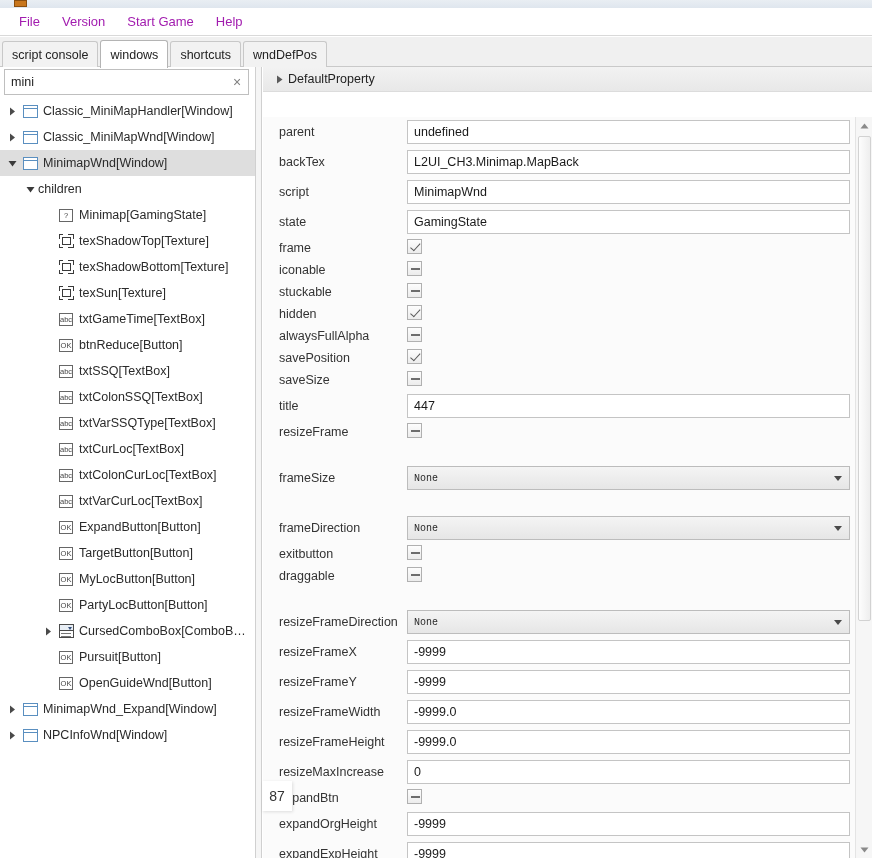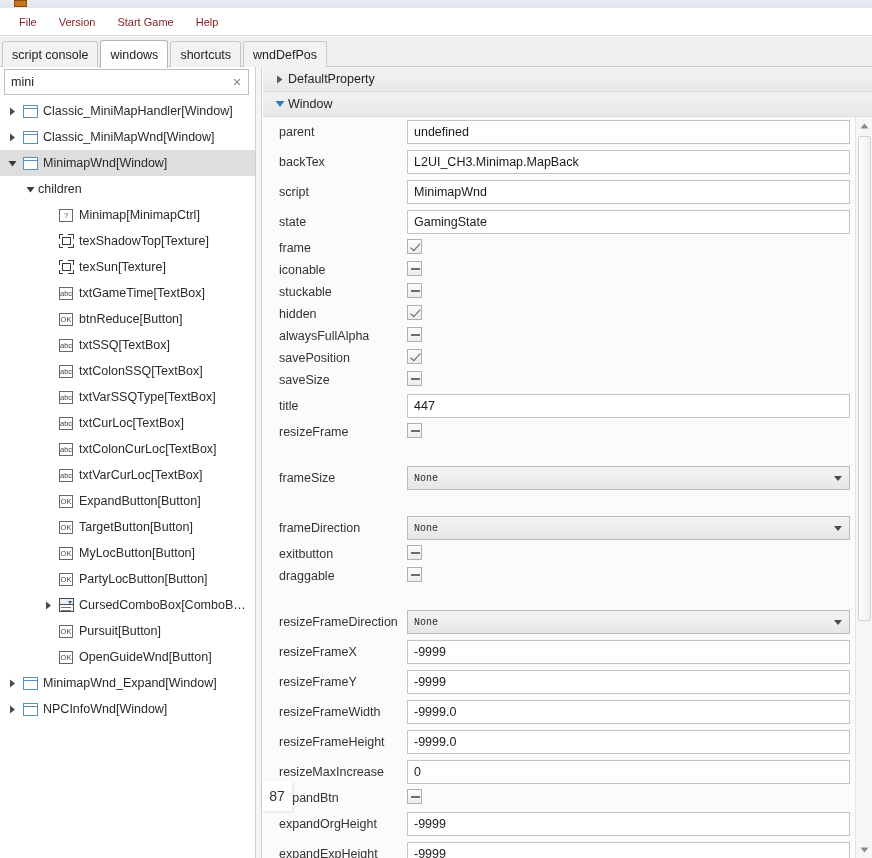--- a/index.html
+++ b/index.html
@@ -32,21 +32,21 @@
 
   
   .menubar {
     position: absolute; top: 8px; left: 0; width: 872px; height: 28px;
     background: #ffffff;
     border-bottom: 1px solid #d9d9d9;
     display: flex; align-items: center;
     padding-left: 8px;
   }
   .menuitem {
-    font-size: 11px; color: #7f1d1d; padding: 3px 11px; cursor: default;
+    font-size: 13px; color: #a21caf; padding: 3px 11px; cursor: default;
     white-space: nowrap; border-radius: 2px;
   }
 
   
   .tabbar {
     position: absolute; top: 37px; left: 0; width: 872px; height: 30px;
     background: #f0f0f0;
     display: flex; align-items: flex-end;
     padding-left: 2px;
     border-bottom: 1px solid #c9c9c9;
@@ -356,21 +356,21 @@
               <path d="M0.5 1 L8.5 1 L4.5 6.5 Z" fill="#3a3a3a"></path>
             </svg>
           </span>
           <span class="tlabel">children</span>
         </div>
         <div class="trow" style="padding-left: 40px;">
           <span class="arrow empty"></span>
           <span class="ticon">
             <span class="ic-box">?</span>
           </span>
-          <span class="tlabel">Minimap[MinimapCtrl]</span>
+          <span class="tlabel">Minimap[GamingState]</span>
         </div>
         <div class="trow" style="padding-left: 40px;">
           <span class="arrow empty"></span>
           <span class="ticon">
             <span class="ic-tex">
               <span class="outer"></span>
               <span class="inner"></span>
               <span class="nick n1"></span>
               <span class="nick n2"></span>
               <span class="nick n3"></span>
@@ -384,20 +384,34 @@
           <span class="ticon">
             <span class="ic-tex">
               <span class="outer"></span>
               <span class="inner"></span>
               <span class="nick n1"></span>
               <span class="nick n2"></span>
               <span class="nick n3"></span>
               <span class="nick n4"></span>
             </span>
           </span>
+          <span class="tlabel">texShadowBottom[Texture]</span>
+        </div>
+        <div class="trow" style="padding-left: 40px;">
+          <span class="arrow empty"></span>
+          <span class="ticon">
+            <span class="ic-tex">
+              <span class="outer"></span>
+              <span class="inner"></span>
+              <span class="nick n1"></span>
+              <span class="nick n2"></span>
+              <span class="nick n3"></span>
+              <span class="nick n4"></span>
+            </span>
+          </span>
           <span class="tlabel">texSun[Texture]</span>
         </div>
         <div class="trow" style="padding-left: 40px;">
           <span class="arrow empty"></span>
           <span class="ticon">
             <span class="ic-box">abc</span>
           </span>
           <span class="tlabel">txtGameTime[TextBox]</span>
         </div>
         <div class="trow" style="padding-left: 40px;">
@@ -534,28 +548,20 @@
   <div class="splitter"></div>
 
   <div class="rightpanel">
     <div class="grpheader">
       <span class="caret">
         <svg width="8" height="9" viewBox="0 0 8 9">
             <path d="M1 0.5 L6.5 4.5 L1 8.5 Z" fill="#5a5a5a"></path>
           </svg>
       </span>
       <span>DefaultProperty</span>
-    </div>
-    <div class="grpheader">
-      <span class="caret">
-        <svg width="10" height="8" viewBox="0 0 10 8">
-            <path d="M0.5 1 L9.5 1 L5 7 Z" fill="#2f7fc1"></path>
-          </svg>
-      </span>
-      <span>Window</span>
     </div>
 
     <div class="proplist" id="proplist">
         <div class="prow r-text">
           <div class="plabel">parent</div>
           <div class="pfield"><input type="text" class="txt" value="undefined" style=""></div>
         </div>
         <div class="prow r-text">
           <div class="plabel">backTex</div>
           <div class="pfield"><input type="text" class="txt" value="L2UI_CH3.Minimap.MapBack" style=""></div>

